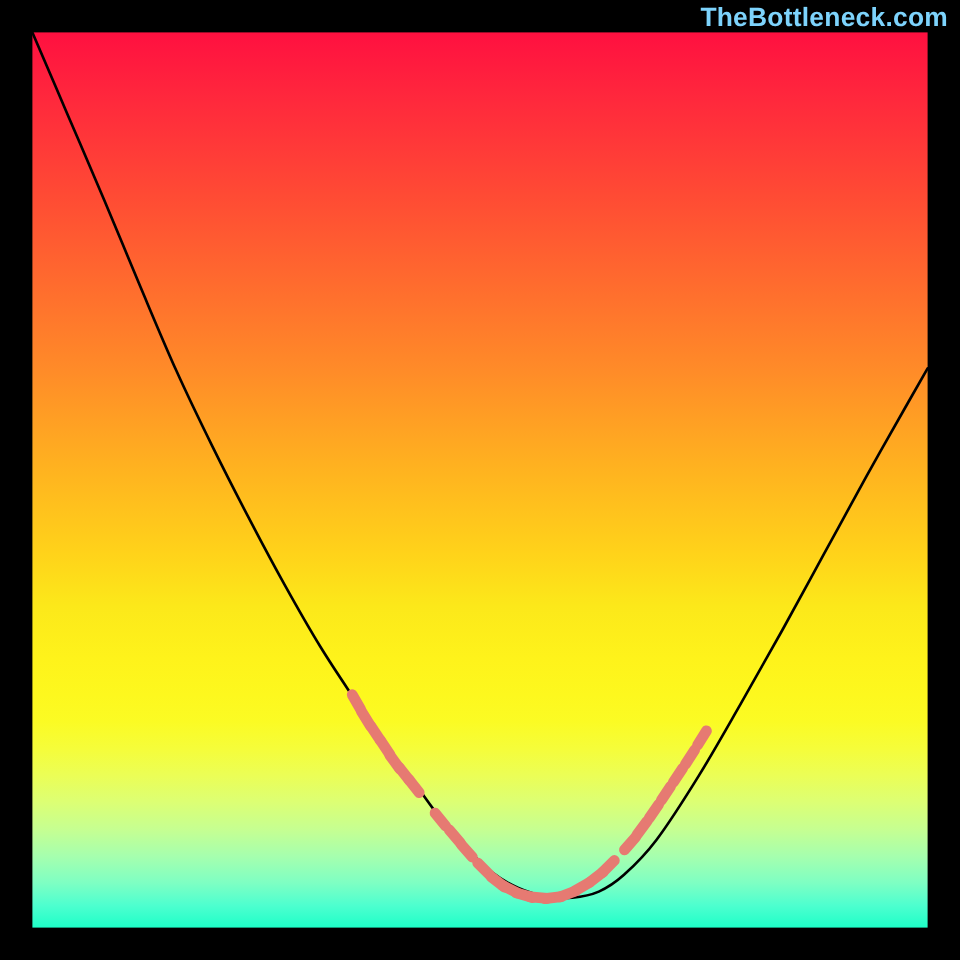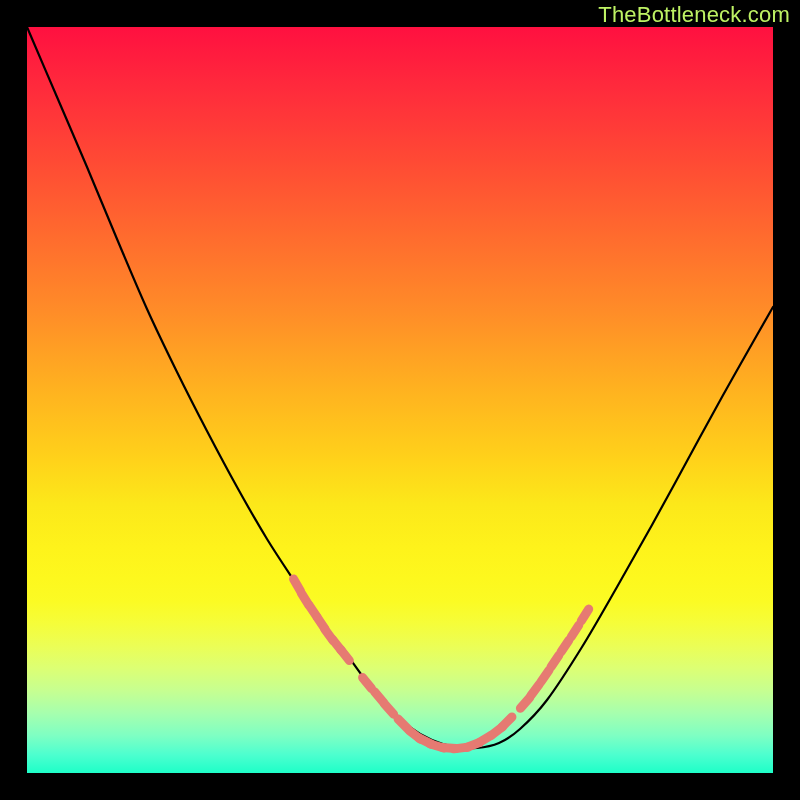--- a/index.html
+++ b/index.html
@@ -46,23 +46,23 @@
       #a6ffae 92%,
       #7effc3 95%,
       #4effcf 97.5%,
       #1effc8 100%
     );
   }
   .watermark {
     position: absolute;
     top: 2px;
     right: 10px;
-    color: #bef264;
+    color: #7dd3fc;
     font-size: 22px;
-    font-weight: 400;
+    font-weight: 700;
     letter-spacing: 0.2px;
     user-select: none;
   }
   svg.curve {
     position: absolute;
     top: 27px;
     left: 27px;
     width: 746px;
     height: 746px;
     overflow: visible;

